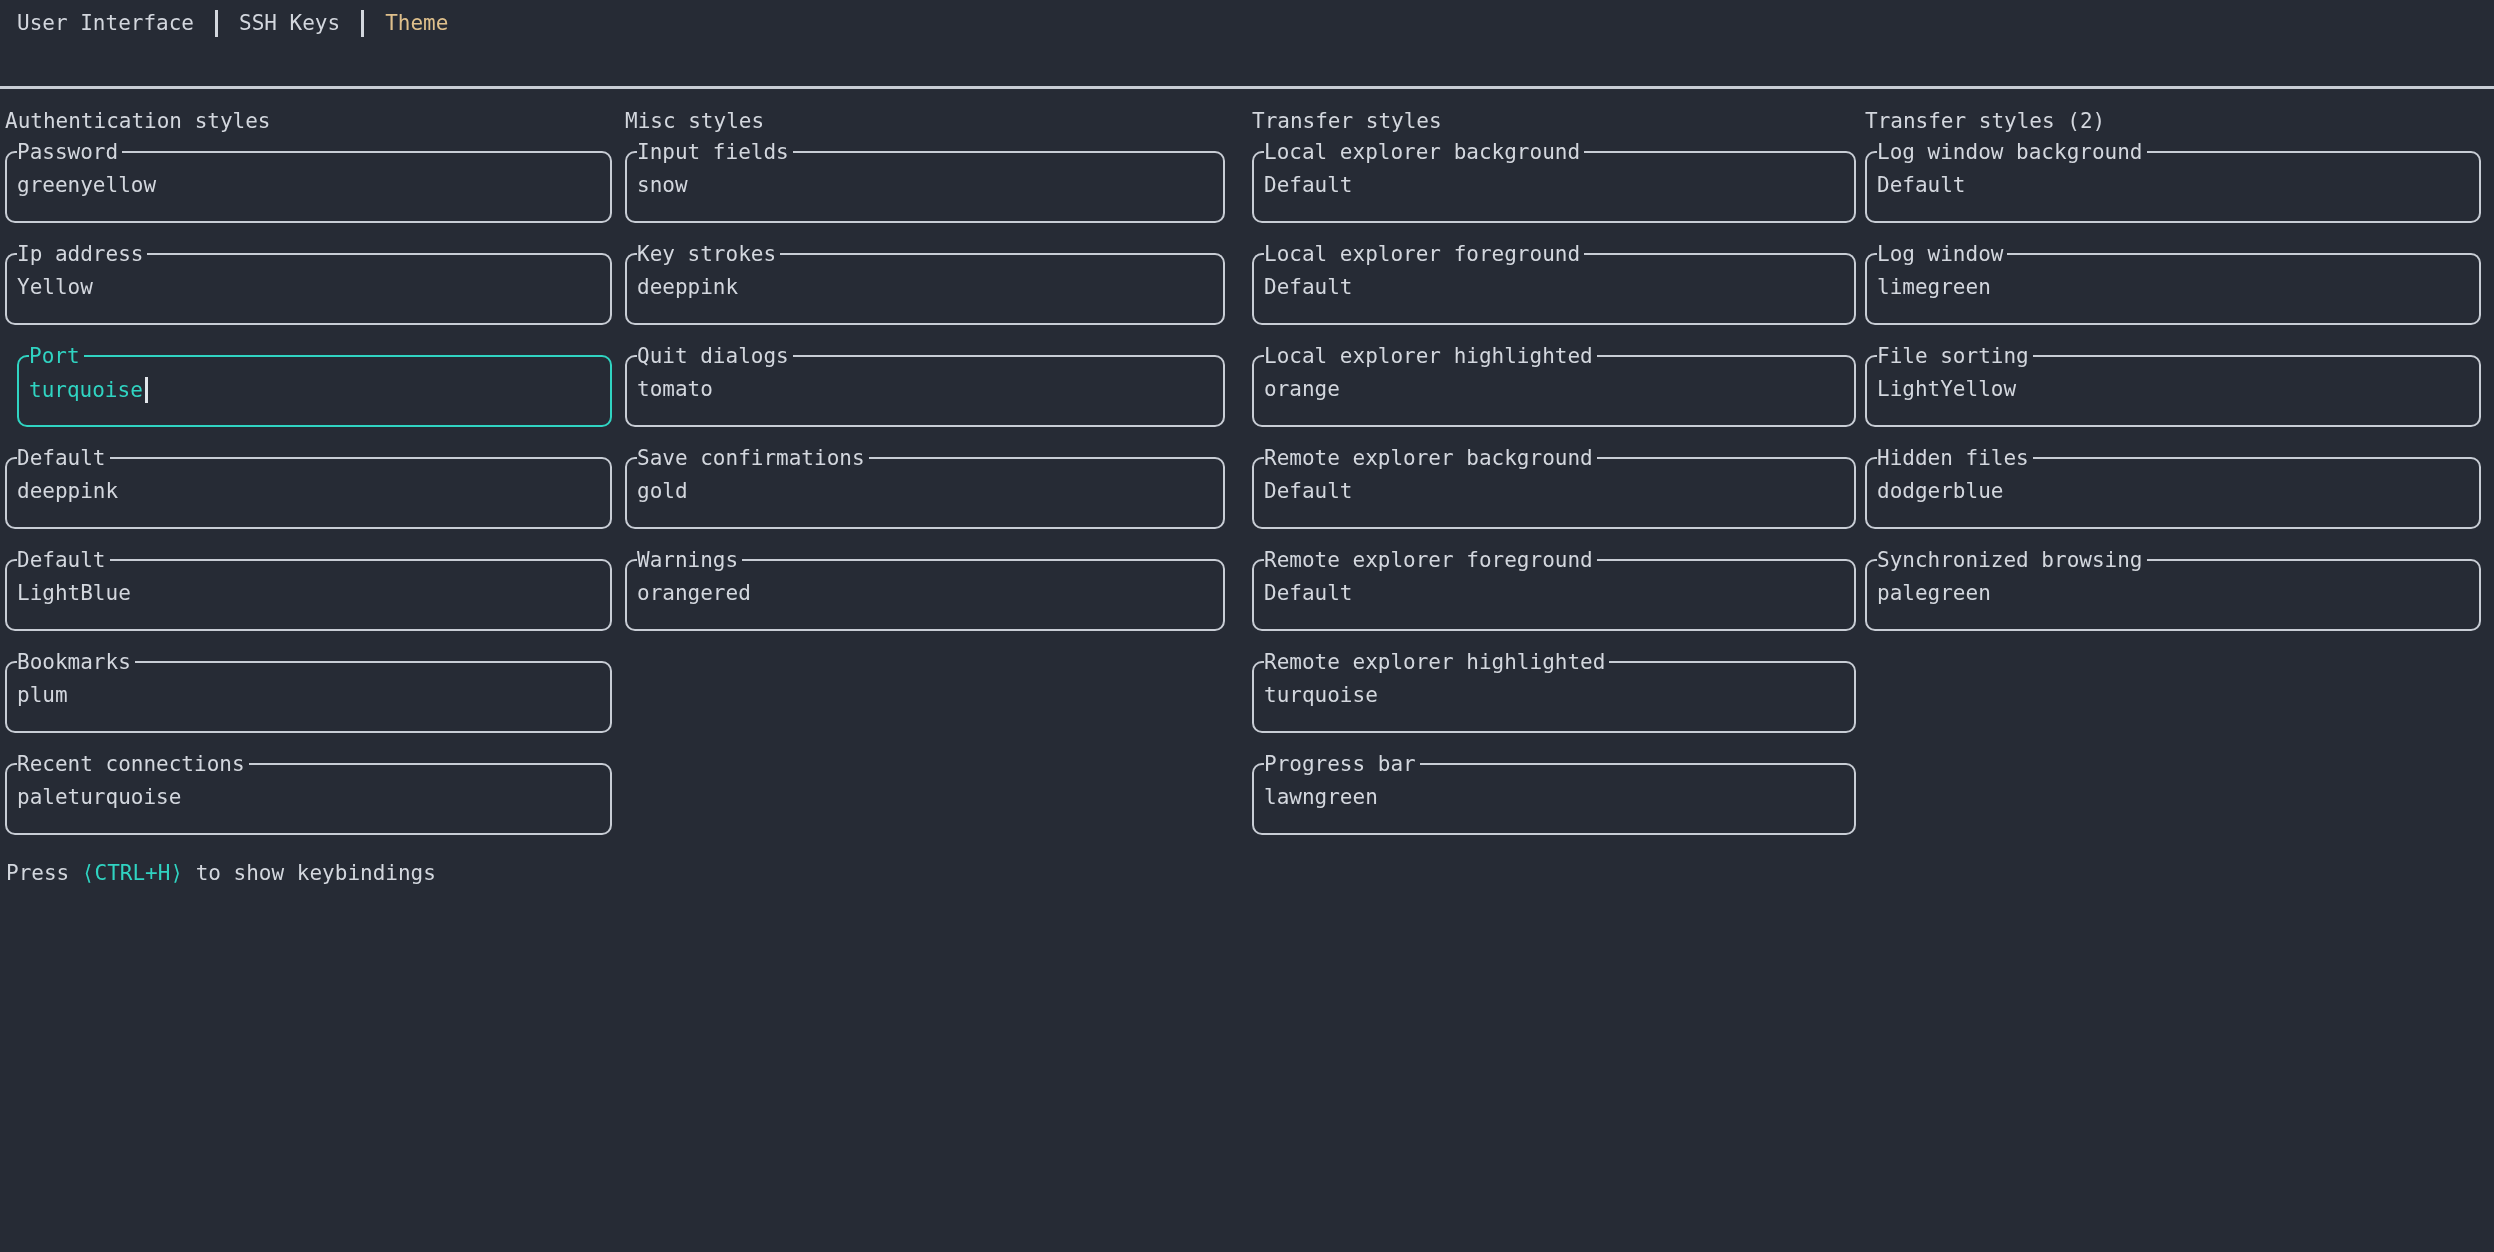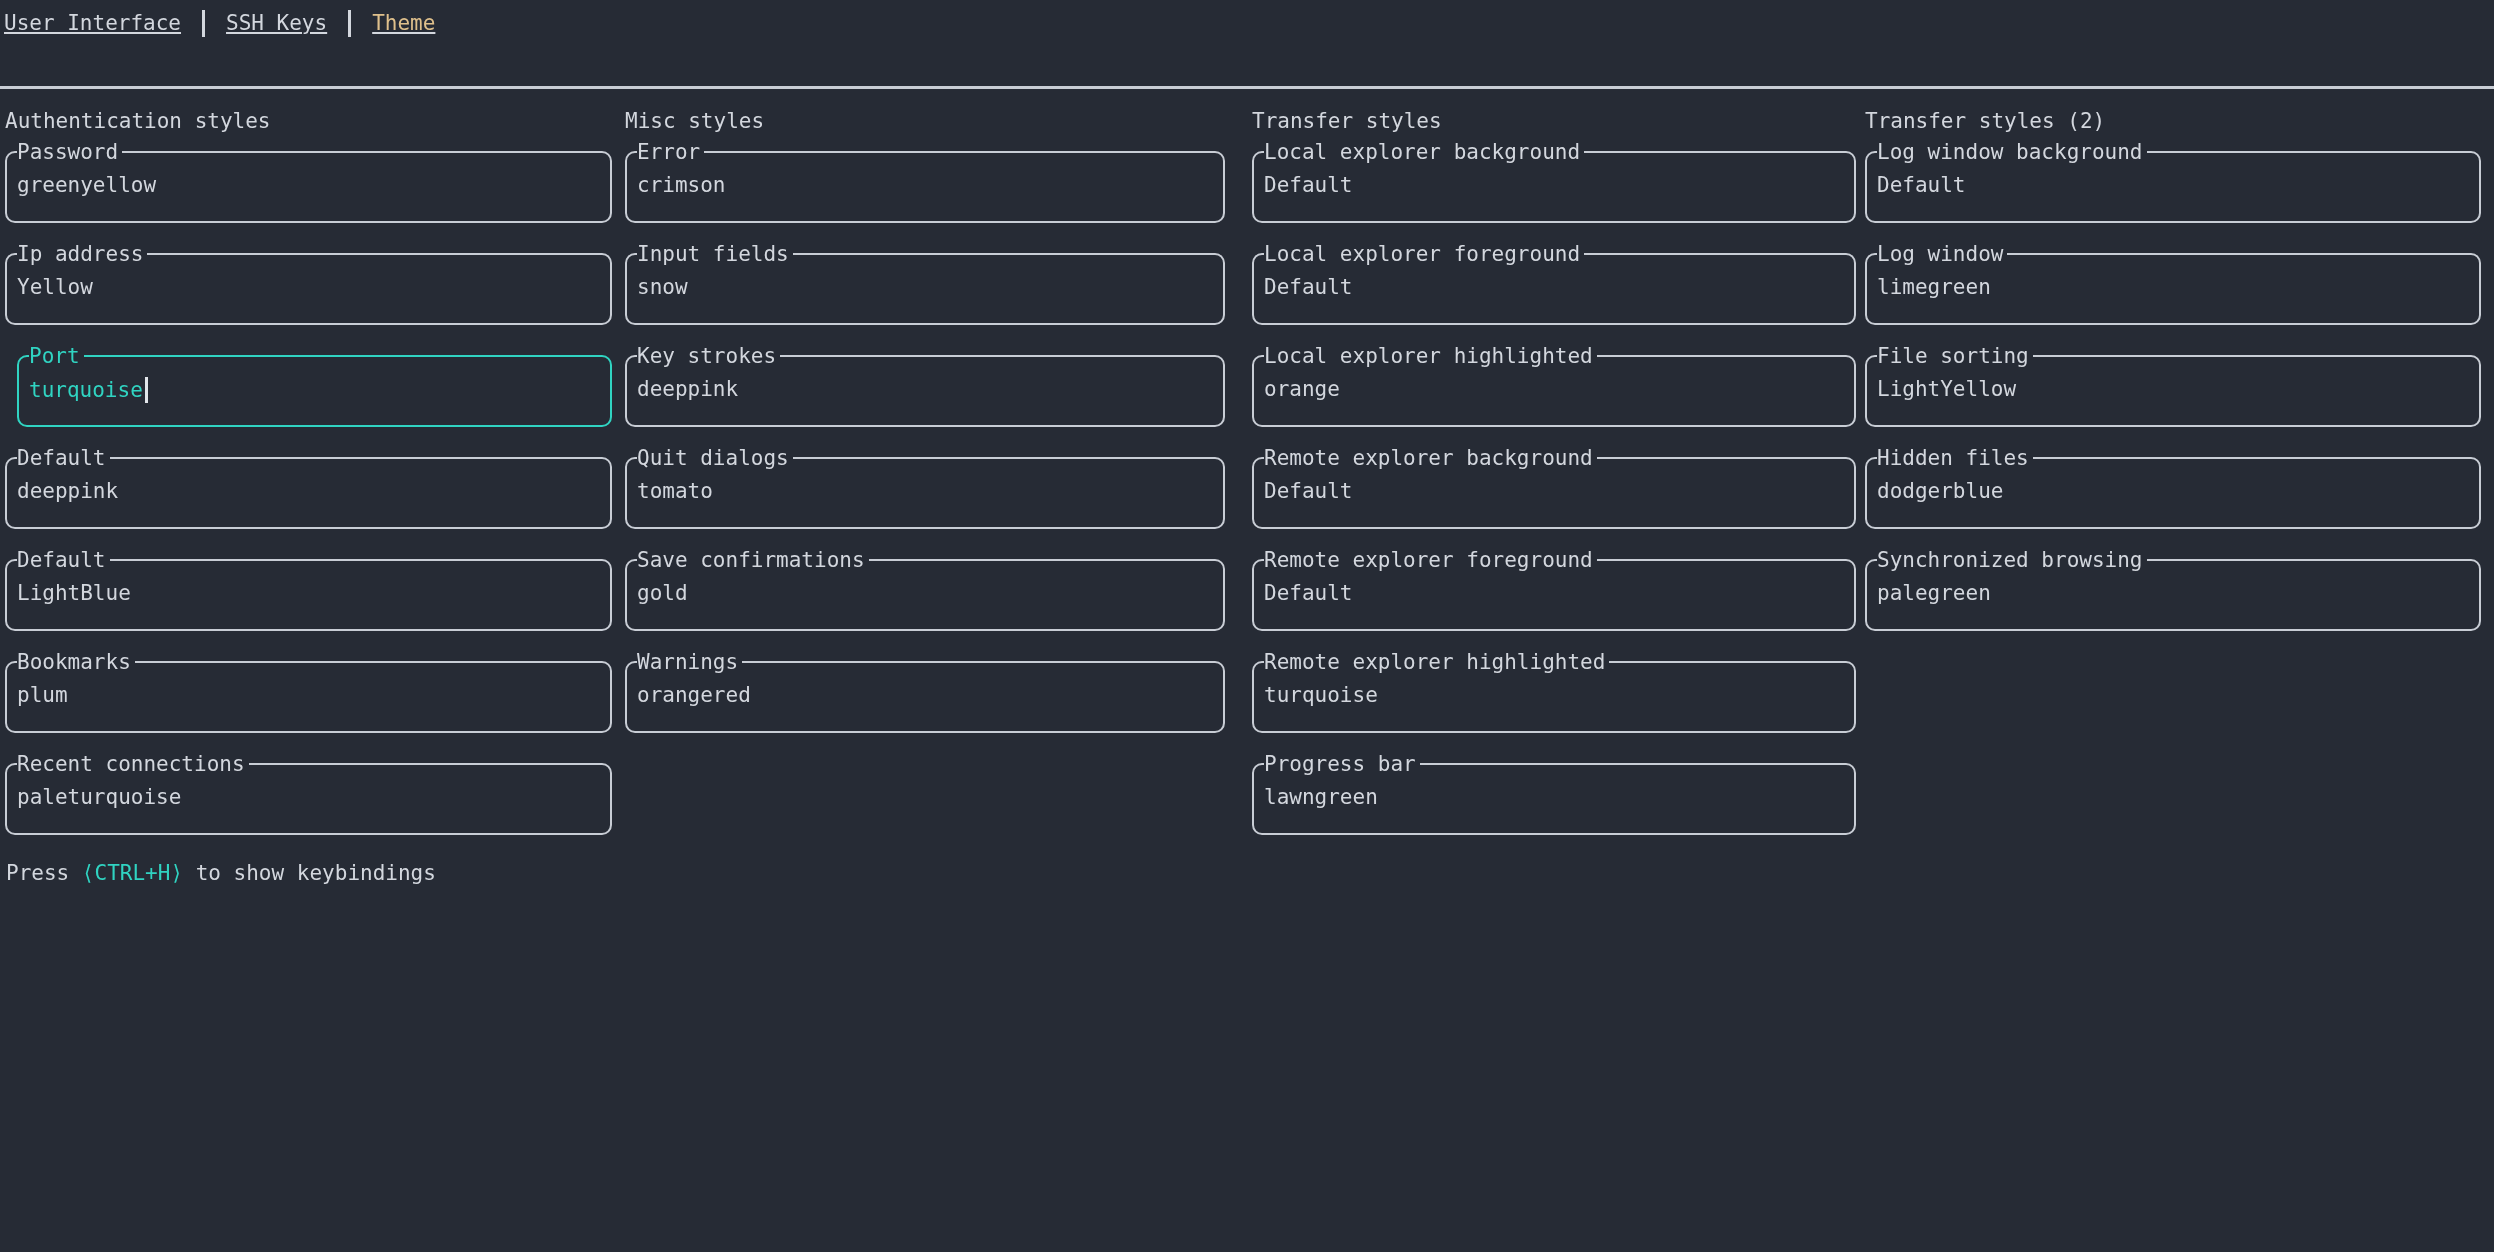--- a/index.html
+++ b/index.html
@@ -16,24 +16,23 @@
     background: var(--bg);
     color: var(--fg);
     font-family: "DejaVu Sans Mono", "Liberation Mono", monospace;
     font-size: 21px;
     position: relative;
   }
   .screen { position: absolute; inset: 0; }
 
   
   .tabbar {
-    position: absolute; top: 9px; left: 4px;
+    position: absolute; top: 9px; left: 17px;
     display: flex; align-items: center; height: 28px;
     white-space: pre;
-    text-decoration: underline;
   }
   .tab { color: var(--fg); cursor: default; }
   .tab.active { color: var(--tab-active); }
   .tabsep {
     display: inline-block; width: 3px; height: 27px;
     background: var(--fg); margin: 0 21px;
   }
   .tab-line {
     position: absolute; top: 86px; left: 0; right: 0; height: 3px;
     background: var(--border);
@@ -117,24 +116,20 @@
           <div class="field-value"><span>plum</span></div>
         </div>
         <div class="field">
           <span class="field-label">Recent connections</span>
           <div class="field-value"><span>paleturquoise</span></div>
         </div>
       </div>
       <div class="col" style="left: 625px; width: 600px;">
         <h2 class="col-title">Misc styles</h2>
         <div class="field">
-          <span class="field-label">Error</span>
-          <div class="field-value"><span>crimson</span></div>
-        </div>
-        <div class="field">
           <span class="field-label">Input fields</span>
           <div class="field-value"><span>snow</span></div>
         </div>
         <div class="field">
           <span class="field-label">Key strokes</span>
           <div class="field-value"><span>deeppink</span></div>
         </div>
         <div class="field">
           <span class="field-label">Quit dialogs</span>
           <div class="field-value"><span>tomato</span></div>

